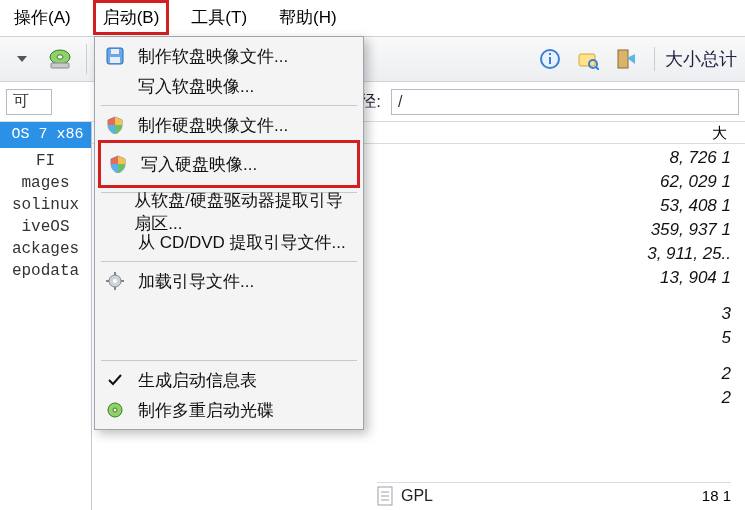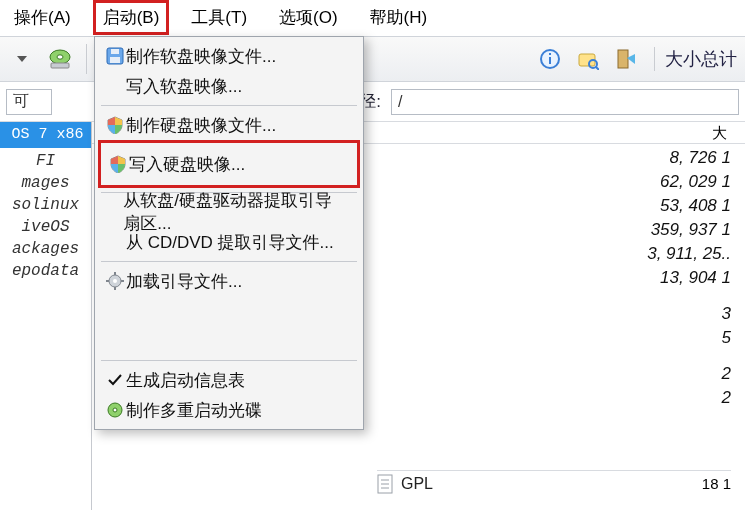--- a/index.html
+++ b/index.html
@@ -80,21 +80,21 @@
     text-align:center;
   }
   .lp-header {
     height:26px; line-height:26px;
     background:#2a91e6; color:#fff;
     padding-left:4px;
     font-family:"Consolas","Courier New",monospace;
     font-size:15px;
     white-space:nowrap;
   }
-  .lp-list { padding:2px 0 0 0;font-style:italic;}
+  .lp-list { padding:2px 0 0 0;}
   .lp-item { padding:0 4px; line-height:22px; white-space:nowrap;}
   .rightpane {
     flex:1 1 auto; position:relative; overflow:hidden;
   }
   .rp-header-row {
     height:22px; border-bottom:1px solid #d8dbe0;
     position:relative;
   }
   .rp-col-size-h {
     position:absolute; right:18px; top:2px; font-size:15px;
@@ -103,58 +103,57 @@
     position:absolute; right:14px; top:24px;
     text-align:right;
     font-family:"Consolas",Arial,sans-serif;
     font-size:17px;
     line-height:24px;
     color:#111;
     font-style:italic;
   }
   .rp-sizes div { white-space:nowrap; }
   .gpl-row {
-    position:absolute; left:285px; right:14px; bottom:14px;
+    position:absolute; left:285px; right:14px; bottom:2px;
     height:26px; display:flex; align-items:center; justify-content:space-between;
     border-top:1px solid #d8dbe0;
   }
   .gpl-left { display:flex; align-items:center; gap:6px; font-size:16px; color:#222;}
   
   .dropdown {
     position:absolute;
     left: 94px;
     top: 36px;
     width: 270px;
     background:#f4f4f4;
     border:1px solid #9fa5ad;
     box-shadow: 4px 4px 10px rgba(0,0,0,.25);
     padding:4px 3px;
     z-index:50;
   }
   .dd-item {
     display:flex; align-items:center;
     height:30px;
     padding:0 12px 0 6px;
-    gap:0;
+    gap:12px;
     font-size:17px; color:#111;
     cursor:default;
   }
   .dd-item .dd-icon { width:22px; height:22px; display:flex;align-items:center;justify-content:center;}
   .dd-item.highlighted { border:3px solid #d22020; height:48px; }
   .dd-sep { height:1px; background:#c6c9cf; margin:4px 3px; }
   svg { display:block; }
 </style>
 </head>
 <body>
 
 <div class="menubar">
   <div class="menu">操作(A)</div>
   <div class="menu highlighted">启动(B)</div>
   <div class="menu">工具(T)</div>
-  <div class="menu">选项(O)</div>
   <div class="menu">帮助(H)</div>
 </div>
 
 <div class="toolbar">
   <div class="tb-left">
     <div class="tb-btn">
       <svg width="10" height="6">
           <polygon points="0,0 10,0 5,6" fill="#555"></polygon>
         </svg>
     </div>

